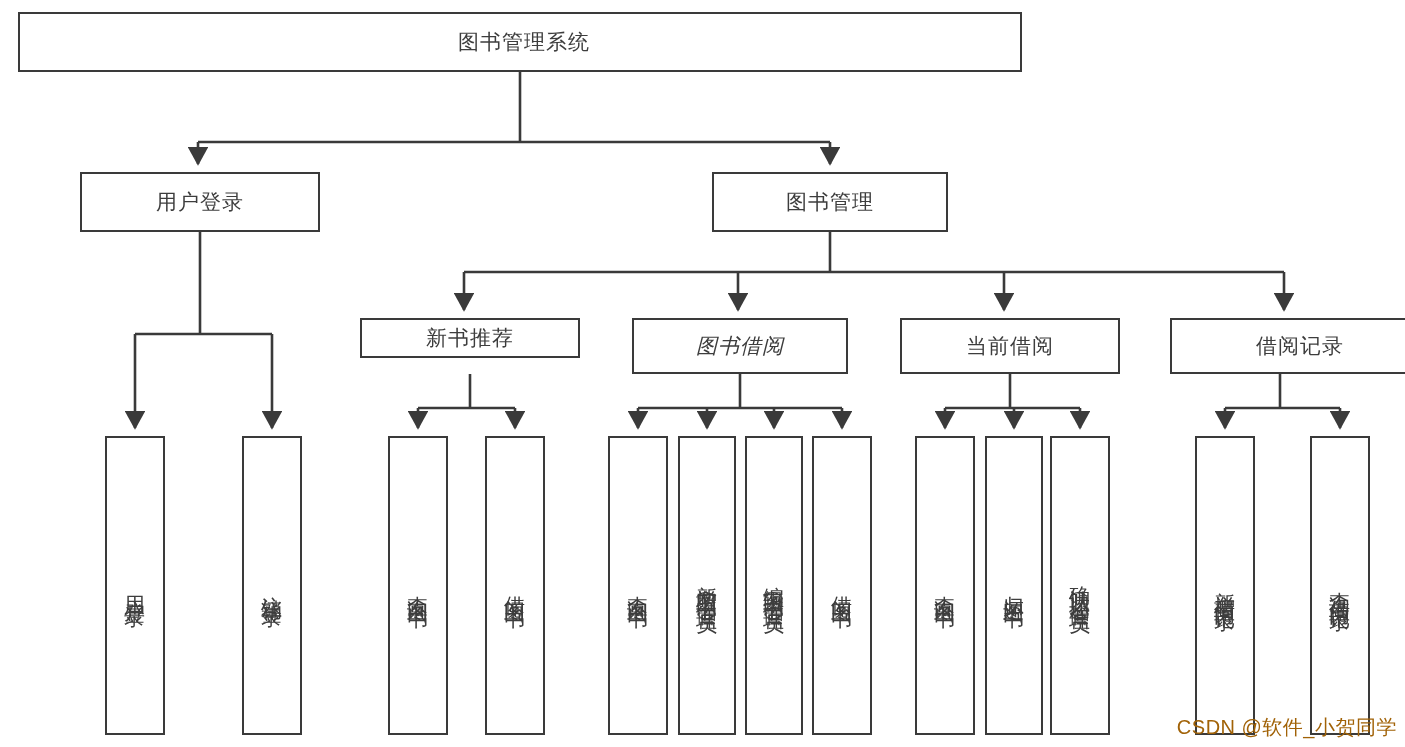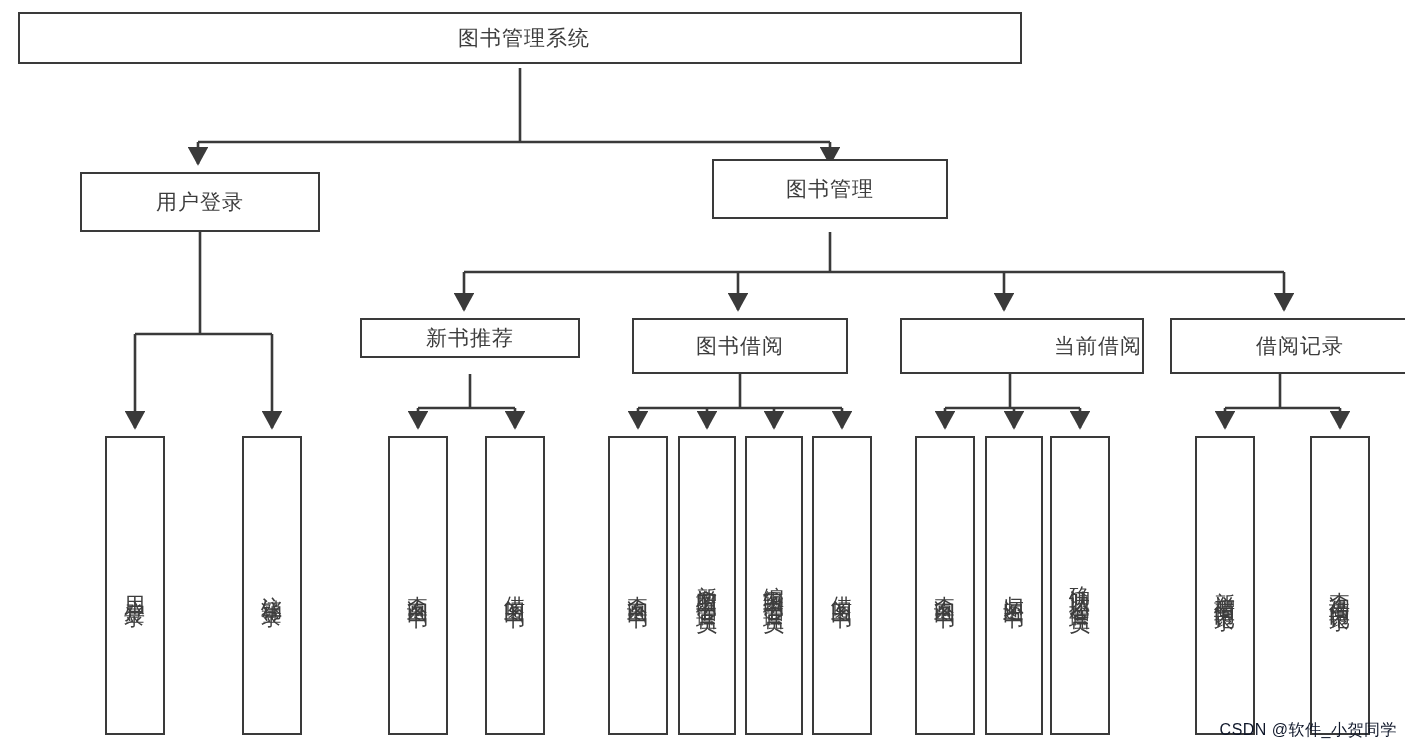--- a/index.html
+++ b/index.html
@@ -49,22 +49,22 @@
   }
   .node.vert .label {
     writing-mode: vertical-rl;
     text-orientation: upright;
     white-space: nowrap;
   }
   .watermark {
     position: absolute;
     right: 8px;
     bottom: 6px;
-    font-size: 16px;
-    color: #0f172a;
+    font-size: 20px;
+    color: #a16207;
     letter-spacing: 0.5px;
     white-space: nowrap;
   }
 </style>
 </head>
 <body>
 
 <div id="canvas">
 
   <svg id="wires" viewBox="0 0 1405 747" preserveAspectRatio="none" aria-hidden="true">
@@ -110,38 +110,38 @@
       <path d="M 1014 408 L 1014 428" marker-end="url(#arrow)"></path>
       <path d="M 1080 408 L 1080 428" marker-end="url(#arrow)"></path>
 
       <path d="M 1280 374 L 1280 408"></path>
       <path d="M 1225 408 L 1340 408"></path>
       <path d="M 1225 408 L 1225 428" marker-end="url(#arrow)"></path>
       <path d="M 1340 408 L 1340 428" marker-end="url(#arrow)"></path>
     </g>
   </svg>
 
-  <div class="node horiz" style="left:18px;top:12px;width:1004px;height:52px;padding-left:8px;">
+  <div class="node horiz" style="left:18px;top:12px;width:1004px;height:60px;padding-left:8px;">
     <span class="label">图书管理系统</span>
   </div>
 
   <div class="node horiz" style="left:80px;top:172px;width:240px;height:60px;">
     <span class="label">用户登录</span>
   </div>
-  <div class="node horiz" style="left:712px;top:159px;width:236px;height:60px;">
+  <div class="node horiz" style="left:712px;top:172px;width:236px;height:60px;">
     <span class="label">图书管理</span>
   </div>
 
   <div class="node horiz" style="left:360px;top:318px;width:220px;height:40px;">
     <span class="label">新书推荐</span>
   </div>
-  <div class="node horiz" style="left:632px;top:318px;width:216px;height:56px;">
+  <div class="node horiz" style="left:632px;top:318px;width:216px;height:56px;font-style:italic;">
     <span class="label">图书借阅</span>
   </div>
-  <div class="node horiz" style="left:900px;top:318px;width:244px;height:56px;justify-content:flex-end;">
+  <div class="node horiz" style="left:900px;top:318px;width:220px;height:56px;">
     <span class="label">当前借阅</span>
   </div>
   <div class="node horiz" style="left:1170px;top:318px;width:260px;height:56px;">
     <span class="label">借阅记录</span>
   </div>
 
   <div class="node vert" style="left:105px;top:436px;width:60px;height:299px;">
     <span class="label">用户登录</span>
   </div>
   <div class="node vert" style="left:242px;top:436px;width:60px;height:299px;">

